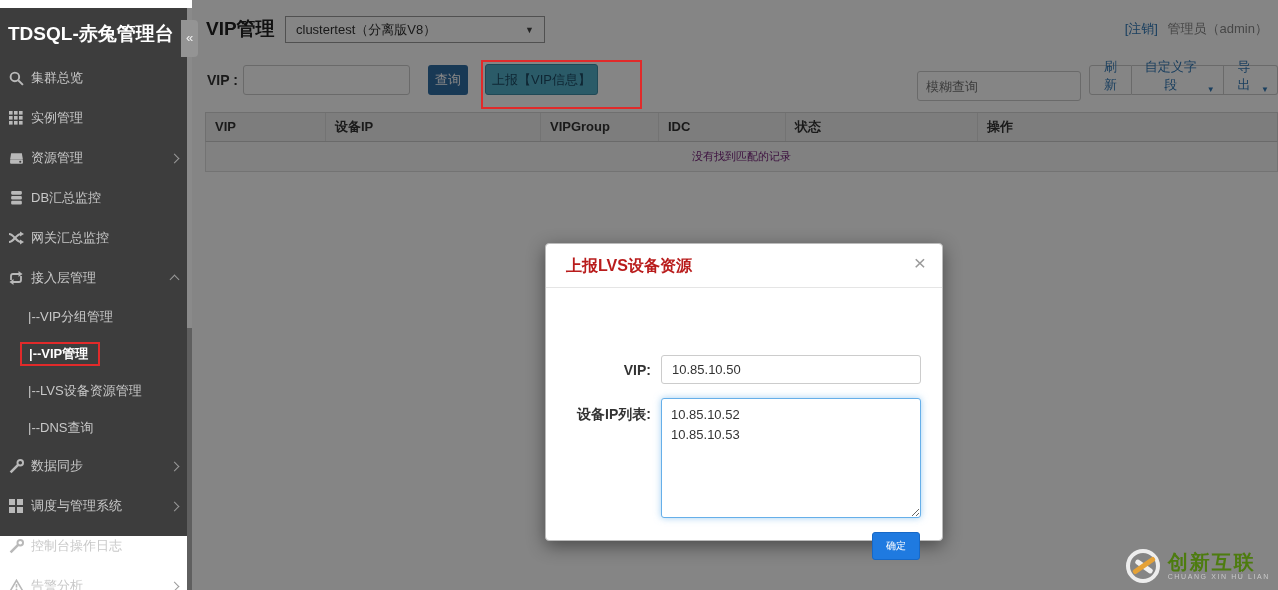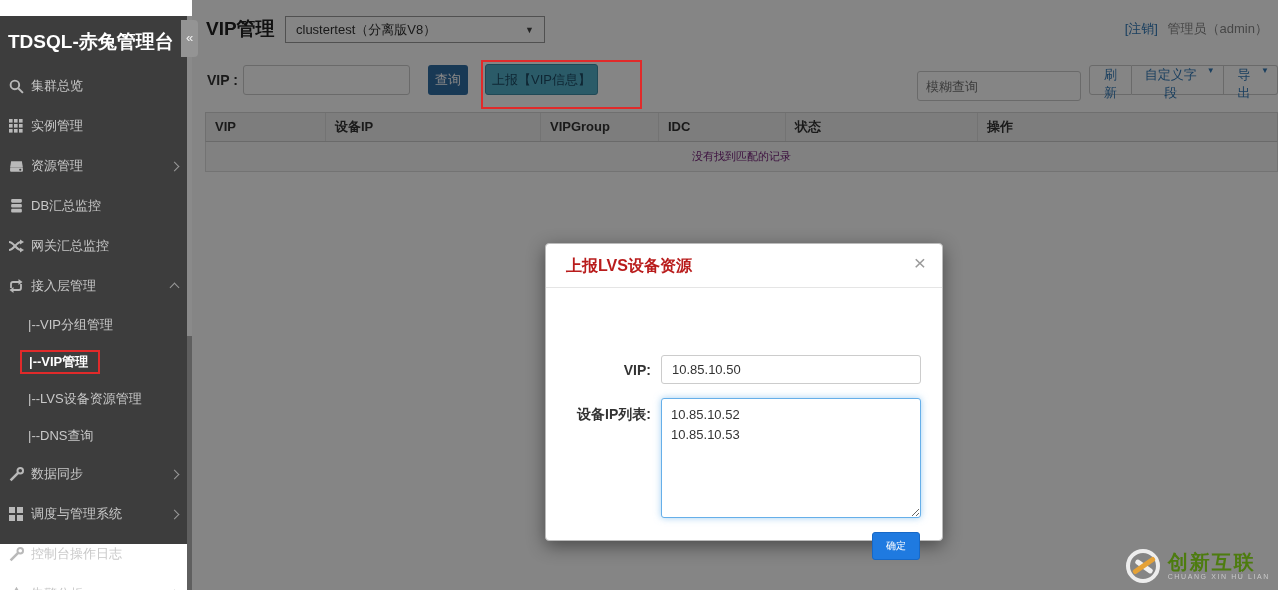--- a/index.html
+++ b/index.html
@@ -1,21 +1,21 @@
 <!DOCTYPE html>
 <html style="--primary: #337ab7; --info_bg: #53aec7; --info_text: #1d4a63; --confirm: #1f7ae0; --annotation: #e12a2a; --focus: #66afe9; --sidebar_bg: #3d3d3d; --sidebar_text: #c8c8c8;"><head>
 <meta charset="utf-8">
 <style>
   * { margin:0; padding:0; box-sizing:border-box; }
   html,body { width:1278px; height:590px; }
   body { font-family:"Liberation Sans","DejaVu Sans",sans-serif; background:#fff; }
   .app { position:relative; width:1278px; height:590px; overflow:hidden; background:#fff; }
 
   
-  .sidebar { position:absolute; left:0; top:16px; width:192px; height:528px; background:var(--sidebar_bg); z-index:2; }
+  .sidebar { position:absolute; left:0; top:8px; width:192px; height:528px; background:var(--sidebar_bg); z-index:2; }
   .sidebar-scroll { position:absolute; right:0; top:0; width:5px; height:590px; background:#5f5f5f; }
   .sidebar-scroll .thumb { position:absolute; top:0; left:0; width:5px; height:320px; background:#8a8a8a; }
   .brand { height:50px; line-height:52px; color:#fff; font-size:19px; font-weight:bold; padding-left:8px; white-space:nowrap; letter-spacing:0; }
   .collapse-tab { position:absolute; left:181px; top:20px; width:17px; height:37px; background:#949494; border-radius:0 4px 4px 0; color:#f2f2f2; font-size:13px; text-align:center; line-height:36px; z-index:21; cursor:pointer; }
   .nav-item { position:relative; height:40px; display:flex; align-items:center; padding-left:8px; color:var(--sidebar_text); font-size:13px; cursor:pointer; }
   .nav-item.sub { height:37px; padding-left:28px; }
   .nav-icon { width:16px; height:16px; margin-right:7px; display:inline-flex; align-items:center; justify-content:center; }
   .nav-icon svg { display:block; }
   .nav-label { white-space:nowrap; }
   .nav-item.sub.active .nav-label { border:2px solid var(--annotation); color:#fff; font-weight:bold; padding:1px 10px 1px 7px; margin-left:-8px; }
@@ -33,21 +33,21 @@
   .user-area .logout { color:var(--primary); text-decoration:none; margin-right:6px; cursor:pointer; }
 
   .toolbar { position:relative; height:54px; }
   .vip-label { position:absolute; left:15px; top:14px; font-size:14px; font-weight:bold; color:#333; }
   .vip-input { position:absolute; left:51px; top:7px; width:167px; height:30px; border:1px solid #ccc; border-radius:3px; padding:0 8px; font-size:13px; }
   .btn { border:none; border-radius:3px; cursor:pointer; font-size:13px; }
   .query-btn { position:absolute; left:236px; top:7px; width:40px; height:30px; background:#2e6da4; color:#fff;text-align:center; }
   .report-btn { position:absolute; left:293px; top:6px; width:113px; height:31px; background:var(--info_bg); color:var(--info_text); border:1px solid #3e8da6; border-radius:3px; font-size:13px; cursor:pointer; }
   .fuzzy-input { position:absolute; left:725px; top:13px; width:164px; height:30px; border:1px solid #ccc; border-radius:3px; padding:0 8px; font-size:13px; }
   .btn-group { position:absolute; left:897px; top:7px; height:30px; display:flex; }
-  .btn-group .gbtn { height:30px; background:#fff; border:1px solid #ccc; border-left-width:0; color:var(--primary); font-size:13px; padding:0 8px; cursor:pointer; display:flex; align-items:flex-start; gap:5px; }
+  .btn-group .gbtn { height:30px; background:#fff; border:1px solid #ccc; border-left-width:0; color:var(--primary); font-size:13px; padding:0 8px; cursor:pointer; display:flex; align-items:flex-end; gap:5px; }
   .btn-group .gbtn:first-child { border-left-width:1px; border-radius:3px 0 0 3px; }
   .btn-group .gbtn:last-child { border-radius:0 3px 3px 0; }
   .btn-group .caret { font-size:8px; color:var(--primary); }
 
   .data-table { position:absolute; left:13px; right:0; top:112px; }
   .thead { display:flex; height:30px; background:#efefef; border:1px solid #d5d5d5; border-bottom:1px solid #ccc; }
   .th { font-size:13px; font-weight:bold; color:#333; line-height:28px; padding-left:9px; border-right:1px solid #ddd; }
   .th:last-child { border-right:none; }
   .th.c0{width:120px;} .th.c1{width:215px;} .th.c2{width:118px;} .th.c3{width:127px;} .th.c4{width:192px;} .th.c5{flex:1;}
   .empty-row { height:30px; background:#f7f7f7; border:1px solid #ddd; border-top:none; text-align:center; line-height:29px; font-size:11px; color:#701a75; }

